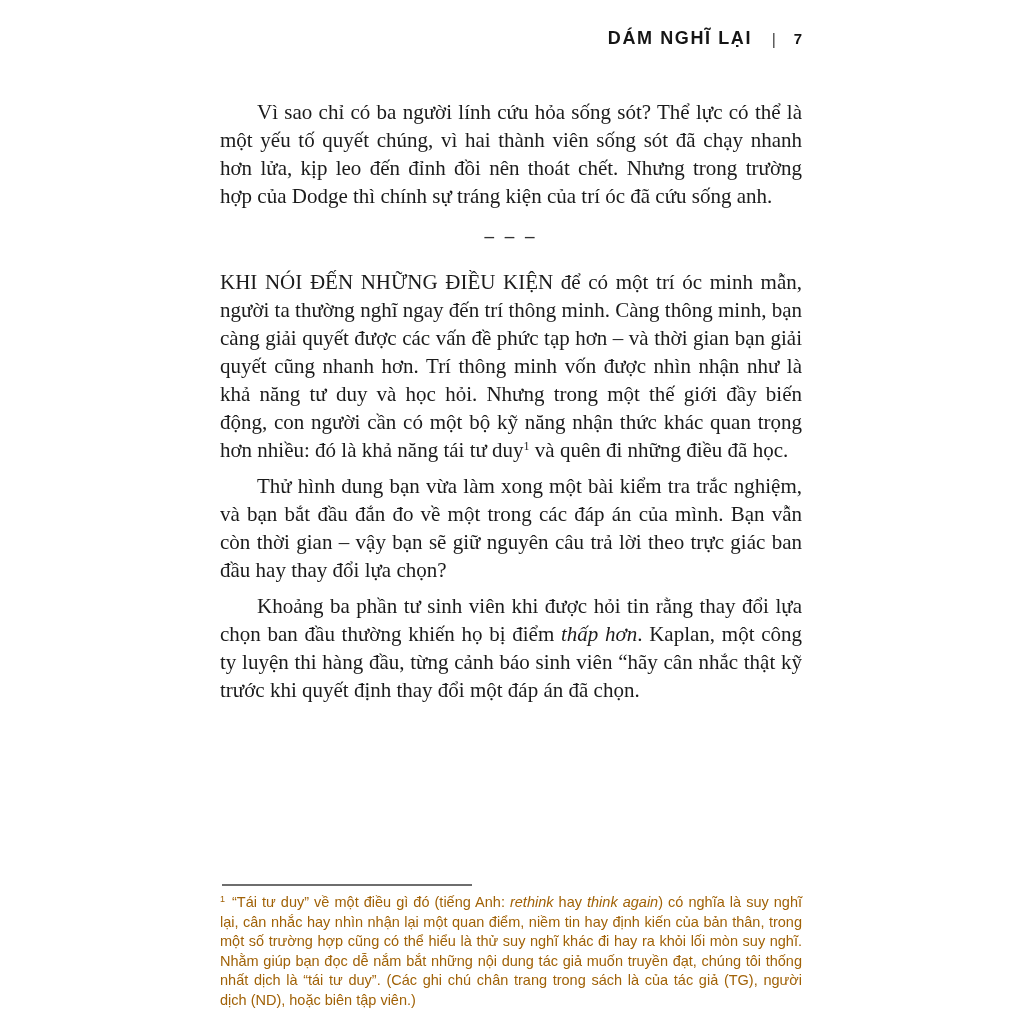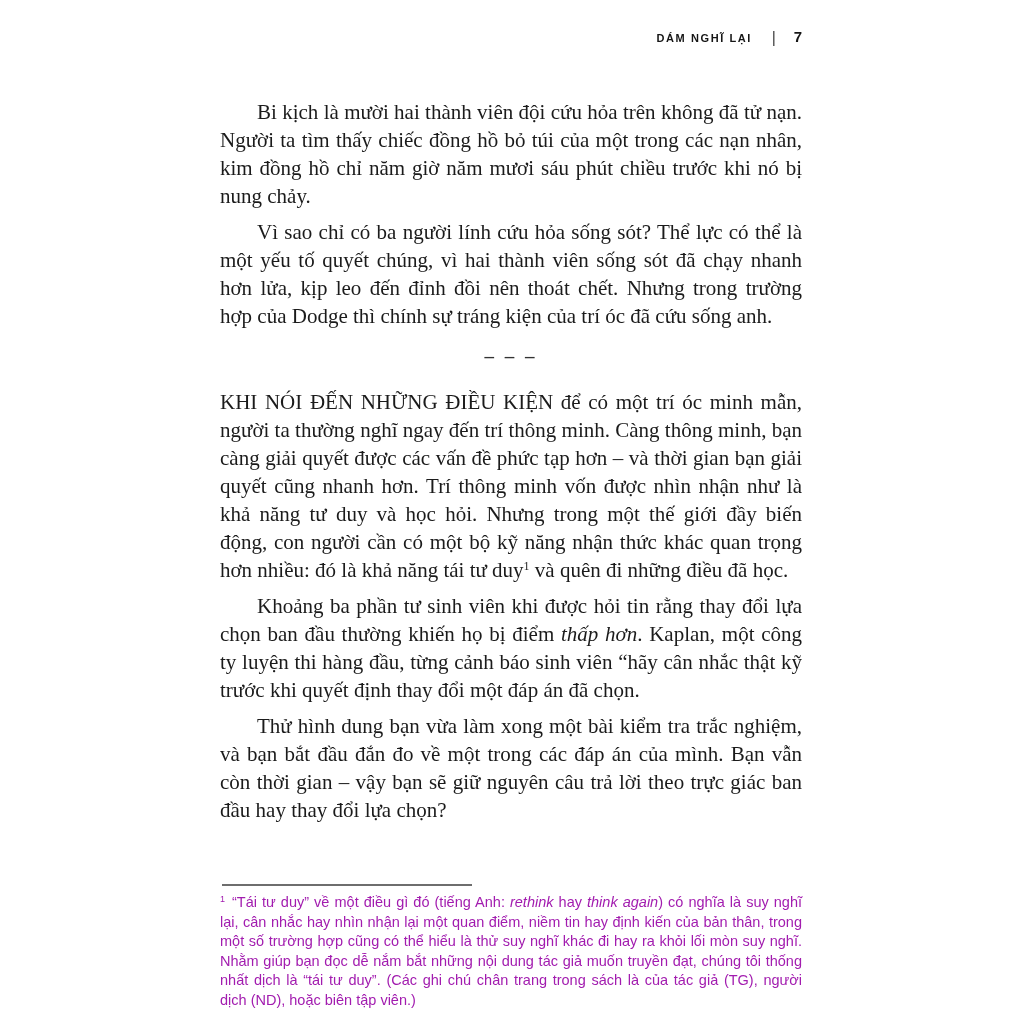--- a/index.html
+++ b/index.html
@@ -18,21 +18,21 @@
     position: absolute;
     top: 28px;
     left: 220px;
     width: 582px;
     text-align: right;
     font-family: "Liberation Sans", "DejaVu Sans", sans-serif;
     color: #151515;
     white-space: nowrap;
   }
   .header .running-title {
-    font-size: 11px;
+    font-size: 18px;
     font-weight: bold;
     letter-spacing: 1.6px;
   }
   .header .divider {
     display: inline-block;
     margin: 0 18px 0 20px;
     font-size: 14px;
     font-weight: normal;
     color: #2a2a2a;
     transform: scaleY(1.15);
@@ -77,21 +77,21 @@
   
   .footnote-block {
     position: absolute;
     top: 884px;
     left: 220px;
     width: 582px;
     font-family: "Liberation Sans", "DejaVu Sans", sans-serif;
     font-size: 14.5px;
     line-height: 19.5px;
     text-align: justify;
-    color: #a21caf;
+    color: #a16207;
   }
   .footnote-rule {
     width: 250px;
     height: 0;
     border-top: 2px solid #6e6e6e;
     margin: 0 0 7px 2px;
   }
   .footnote-text { margin: 0; }
   .fn-marker {
     font-size: 9px;
@@ -103,26 +103,25 @@
 </head>
 <body>
 
 <div class="page">
 
   <div class="header">
     <span class="running-title">DÁM NGHĨ LẠI</span><span class="divider">|</span><span class="pagenum">7</span>
   </div>
 
   <div class="body-block">
-    <p class="para">Bi kịch là mười hai thành viên đội cứu hỏa trên không đã tử nạn. Người ta tìm thấy chiếc đồng hồ bỏ túi của một trong các nạn nhân, kim đồng hồ chỉ năm giờ năm mươi sáu phút chiều trước khi nó bị nung chảy.</p>
     <p class="para">Vì sao chỉ có ba người lính cứu hỏa sống sót? Thể lực có thể là một yếu tố quyết chúng, vì hai thành viên sống sót đã chạy nhanh hơn lửa, kịp leo đến đỉnh đồi nên thoát chết. Nhưng trong trường hợp của Dodge thì chính sự tráng kiện của trí óc đã cứu sống anh.</p>
     <div class="section-break">– – –</div>
     <p class="para no-indent"><span>KHI NÓI ĐẾN NHỮNG ĐIỀU KIỆN</span><span> để có một trí óc minh mẫn, người ta thường nghĩ ngay đến trí thông minh. Càng thông minh, bạn càng giải quyết được các vấn đề phức tạp hơn – và thời gian bạn giải quyết cũng nhanh hơn. Trí thông minh vốn được nhìn nhận như là khả năng tư duy và học hỏi. Nhưng trong một thế giới đầy biến động, con người cần có một bộ kỹ năng nhận thức khác quan trọng hơn nhiều: đó là khả năng tái tư duy</span><sup class="fn-ref">1</sup><span> và quên đi những điều đã học.</span></p>
+    <p class="para">Thử hình dung bạn vừa làm xong một bài kiểm tra trắc nghiệm, và bạn bắt đầu đắn đo về một trong các đáp án của mình. Bạn vẫn còn thời gian – vậy bạn sẽ giữ nguyên câu trả lời theo trực giác ban đầu hay thay đổi lựa chọn?</p>
     <p class="para"><span>Khoảng ba phần tư sinh viên khi được hỏi tin rằng thay đổi lựa chọn ban đầu thường khiến họ bị điểm </span><span class="italic">thấp hơn</span><span>. Kaplan, một công ty luyện thi hàng đầu, từng cảnh báo sinh viên “hãy cân nhắc thật kỹ trước khi quyết định thay đổi một đáp án đã chọn.</span></p>
-    <p class="para">Thử hình dung bạn vừa làm xong một bài kiểm tra trắc nghiệm, và bạn bắt đầu đắn đo về một trong các đáp án của mình. Bạn vẫn còn thời gian – vậy bạn sẽ giữ nguyên câu trả lời theo trực giác ban đầu hay thay đổi lựa chọn?</p>
   </div>
 
   <div class="footnote-block">
     <div class="footnote-rule"></div>
     <p class="footnote-text"><sup class="fn-marker">1</sup><span>“Tái tư duy” về một điều gì đó (tiếng Anh: </span><span class="italic">rethink</span><span> hay </span><span class="italic">think again</span><span>) có nghĩa là suy nghĩ lại, cân nhắc hay nhìn nhận lại một quan điểm, niềm tin hay định kiến của bản thân, trong một số trường hợp cũng có thể hiểu là thử suy nghĩ khác đi hay ra khỏi lối mòn suy nghĩ. Nhằm giúp bạn đọc dễ nắm bắt những nội dung tác giả muốn truyền đạt, chúng tôi thống nhất dịch là “tái tư duy”. (Các ghi chú chân trang trong sách là của tác giả (TG), người dịch (ND), hoặc biên tập viên.)</span></p>
   </div>
 
 </div>
 
 </body></html>

